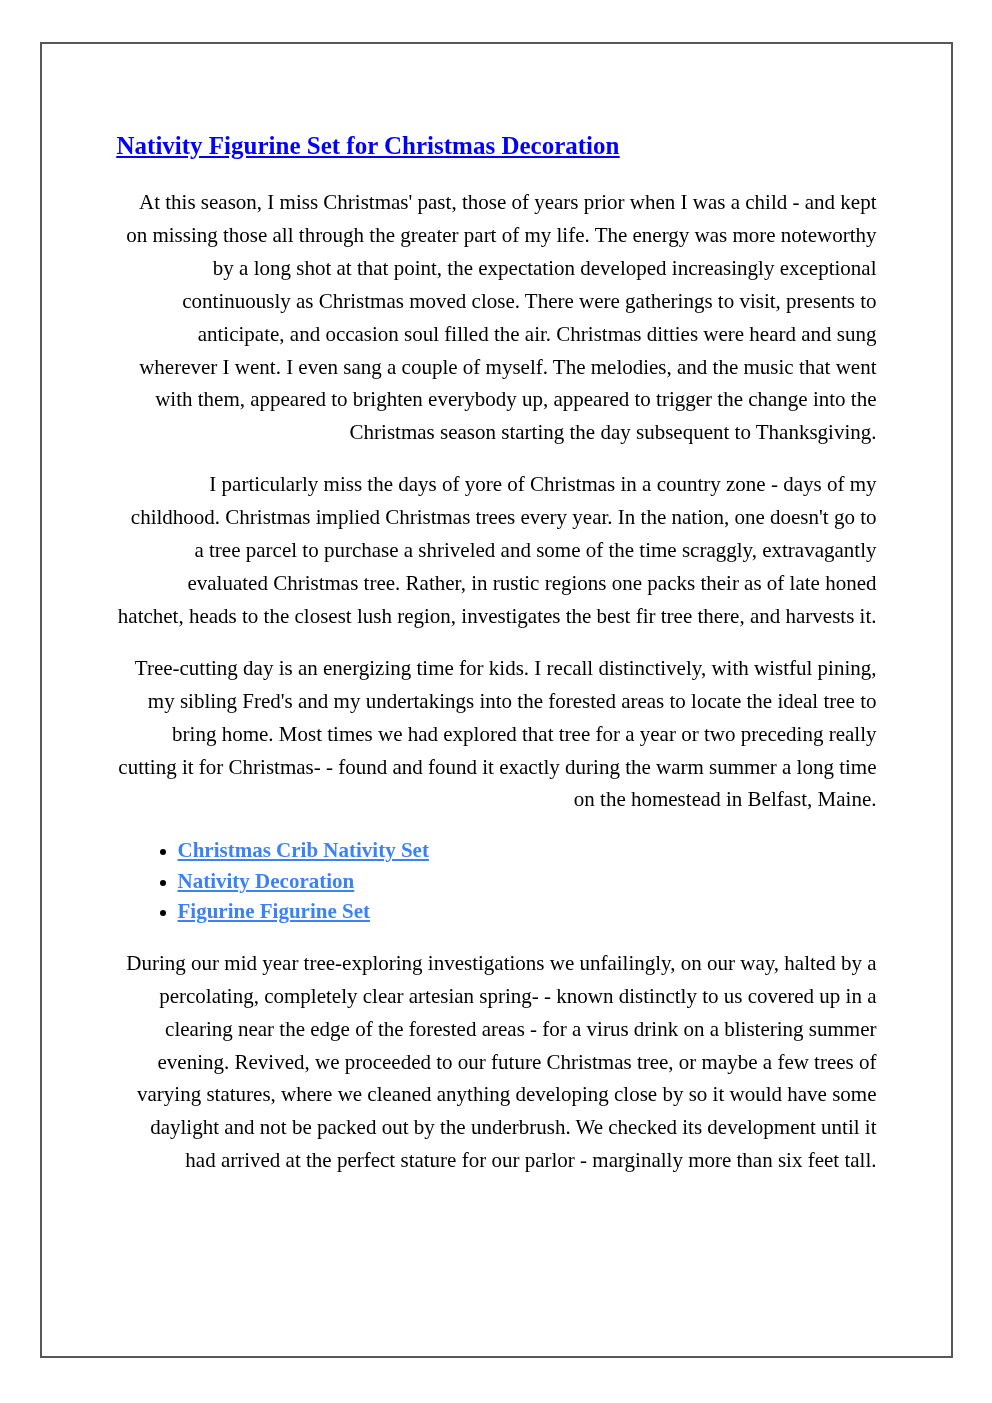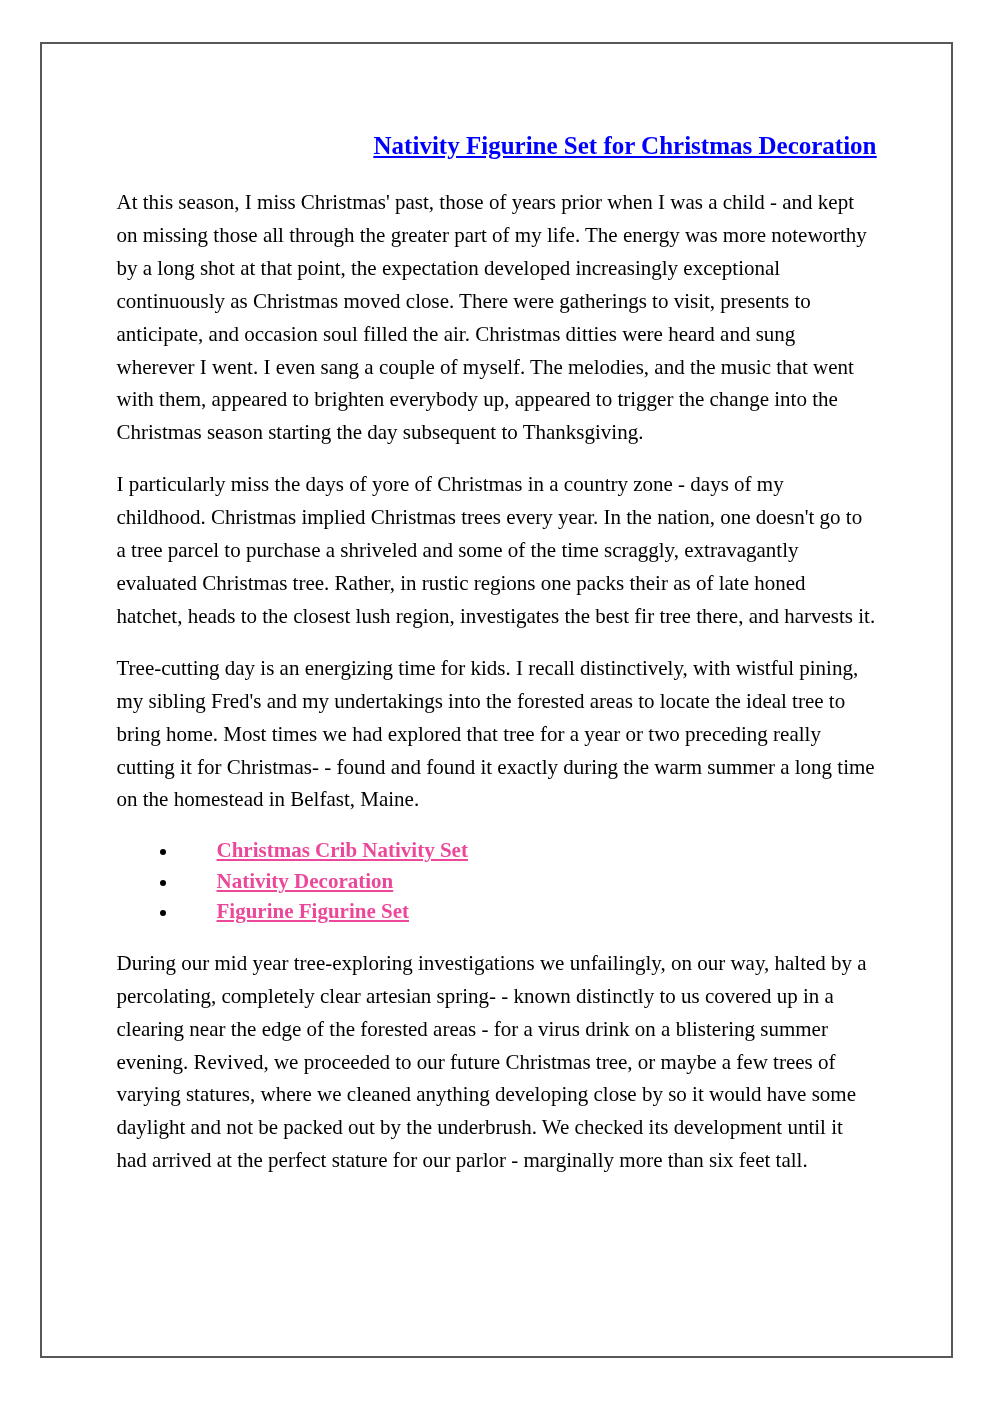--- a/index.html
+++ b/index.html
@@ -16,53 +16,52 @@
     margin: 42px auto 45px auto;
     border: 2px solid #58585a;
     padding: 87px 74px 40px 75px;
     background: #ffffff;
   }
   .doc-title {
     margin: 0 0 26px 0;
     font-size: 25px;
     line-height: 29px;
     font-weight: bold;
-    text-align: right;
+    text-align: left;
     color: #0000ff;
     text-decoration: underline;
   }
   .doc-title a {
     color: #0000ff;
     text-decoration: underline;
   }
   p.body-para {
     margin: 0 0 19px 0;
     font-size: 21px;
     line-height: 32.9px;
-    text-align: left;
+    text-align: right;
   }
   ul.link-list {
     margin: 17px 0 20px 0;
     padding: 0 0 0 61px;
     list-style: disc outside;
   }
   ul.link-list li {
     line-height: 30.5px;
     font-size: 21px;
     color: #000000;
   }
   ul.link-list li::marker {
     color: #000000;
     font-size: 19px;
   }
   ul.link-list a {
-    color: #ec4899;
+    color: #3b82f6;
     font-weight: bold;
     text-decoration: underline;
-    margin-left: 39px;
   }
 </style>
 </head>
 <body>
 
 <div class="page">
 
   <h1 class="doc-title"><a href="#">Nativity Figurine Set for Christmas Decoration</a></h1>
 
   <p class="body-para">At this season, I miss Christmas' past, those of years prior when I was a child - and kept on missing those all through the greater part of my life. The energy was more noteworthy by a long shot at that point, the expectation developed increasingly exceptional continuously as Christmas moved close. There were gatherings to visit, presents to anticipate, and occasion soul filled the air. Christmas ditties were heard and sung wherever I went. I even sang a couple of myself. The melodies, and the music that went with them, appeared to brighten everybody up, appeared to trigger the change into the Christmas season starting the day subsequent to Thanksgiving.</p>

